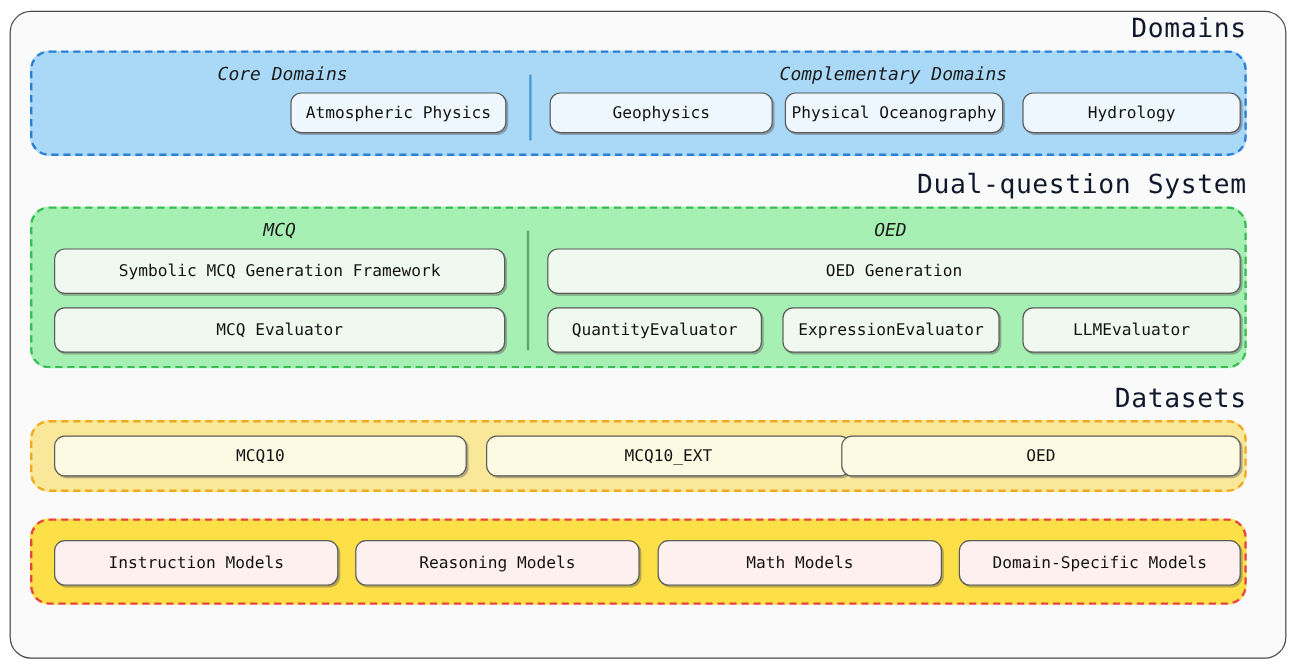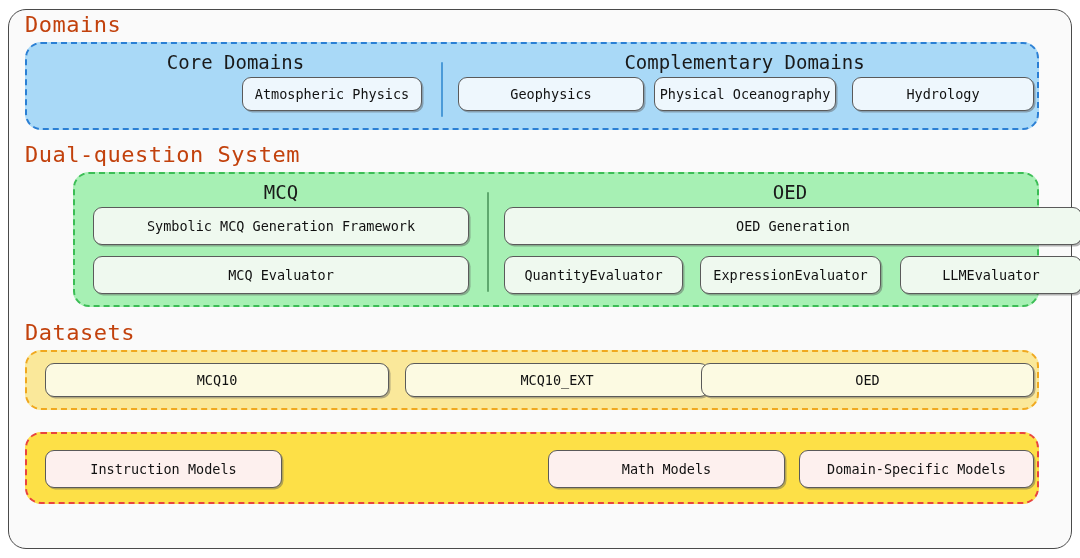--- a/index.html
+++ b/index.html
@@ -37,24 +37,24 @@
 
   
   .section {
     position: absolute;
     left: 25px;
     width: 1014px;
     box-sizing: border-box;
   }
 
   .section-title {
-    text-align: left;
+    text-align: right;
     font-size: 22px;
     line-height: 26px;
-    color: #c2410c;
+    color: #0f172a;
     letter-spacing: 0.5px;
     font-weight: 400;
     white-space: nowrap;
   }
 
   .panel {
     position: relative;
     box-sizing: border-box;
     border-style: dashed;
     border-width: 2.4px;
@@ -66,24 +66,25 @@
   .panel.blue   { background: #a9d9f7; border-color: #2a7fd4; }
   .panel.green  { background: #a7f0b4; border-color: #3bbd55; }
   .panel.yellow { background: #fae89a; border-color: #f0a81e; text-decoration: underline; }
   .panel.red    { background: #fde047; border-color: #e8443e; }
 
   
   .sub-header {
     position: absolute;
     top: 8px;
     text-align: center;
-    font-size: 19px;
+    font-size: 15px;
     line-height: 20px;
     color: #1a1a1a;
     white-space: nowrap;
+    font-style: italic;
   }
 
   
   .divider {
     position: absolute;
     width: 2px;
     border-radius: 1px;
   }
   .divider.blue  { background: #4a9ad8; }
   .divider.green { background: #5ea86e; }
@@ -107,21 +108,21 @@
   .card.green  { background: #eff9ef; }
   .card.yellow { background: #fcfae2; }
   .card.red    { background: #fdf0ee; }
 
   
   #sec-domains { top: 12px; }
   #panel-domains { height: 88px; }
 
   
   #sec-dual { top: 142px; }
-  #panel-dual { height: 135px; margin-left: 48px; }
+  #panel-dual { height: 135px; }
 
   
   #sec-datasets { top: 320px; }
   #panel-datasets { height: 60px; }
 
   
   #sec-llm { top: 428px; }
   #panel-llm { height: 72px; }
 </style>
 </head>
@@ -187,19 +188,20 @@
 
       <div class="card yellow" style="left:674px; top:11px; width:333px; height:34px;">OED</div>
     </div>
   </div>
 
   <div class="section" id="sec-llm">
 
     <div class="panel red" id="panel-llm">
       <div class="card red" style="left:18px; top:16px; width:237px; height:38px;">Instruction Models</div>
 
+      <div class="card red" style="left:269px; top:16px; width:237px; height:38px;">Reasoning Models</div>
 
       <div class="card red" style="left:521px; top:16px; width:237px; height:38px;">Math Models</div>
 
       <div class="card red" style="left:772px; top:16px; width:235px; height:38px;">Domain-Specific Models</div>
     </div>
   </div>
 </div>
 
 </body></html>

